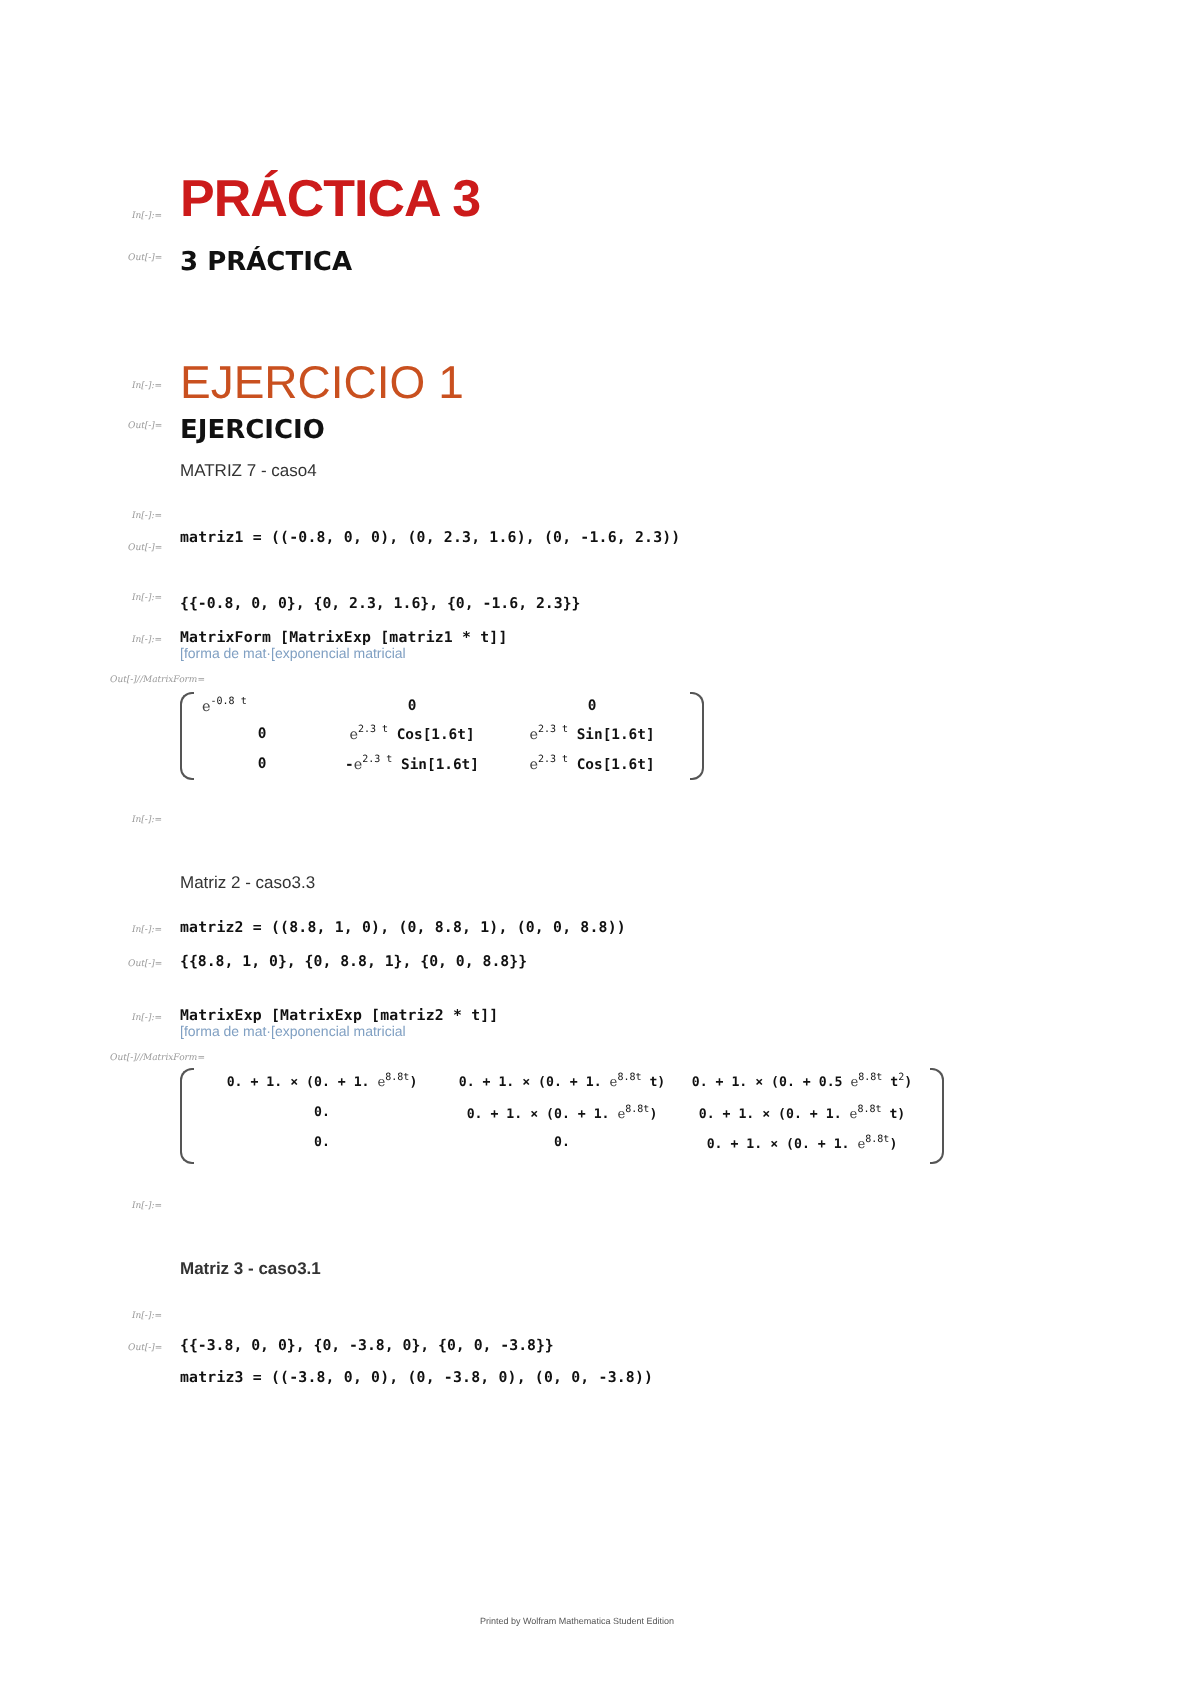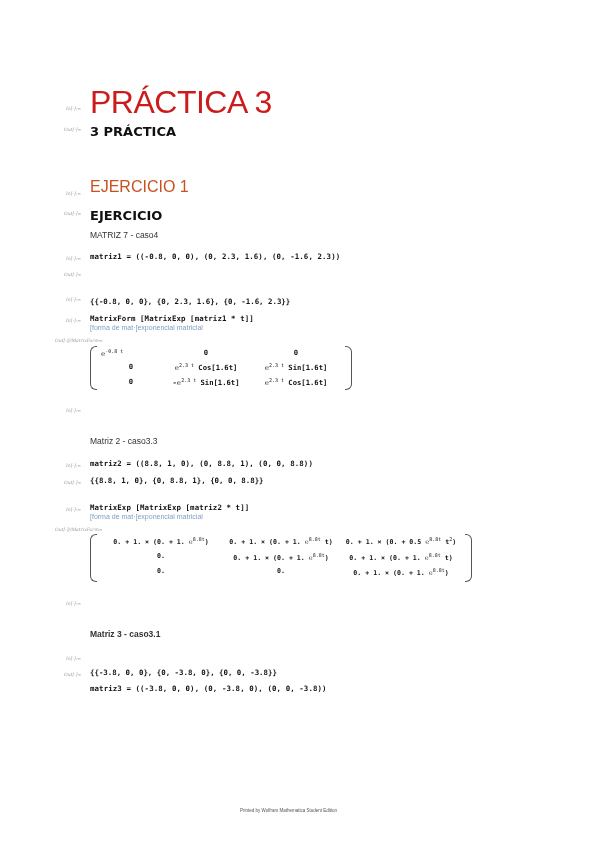--- a/index.html
+++ b/index.html
@@ -2,22 +2,22 @@
 <html><head>
 <meta charset="utf-8">
 <style>
   html, body { margin: 0; padding: 0; background: #ffffff; }
   body { width: 600px; height: 848px; position: relative; overflow: hidden;
          font-family: "DejaVu Sans", sans-serif; color: #000; }
   .abs { position: absolute; }
   .lbl { font-family: "DejaVu Serif", serif; font-style: italic; font-size: 4.5px; color: #9a9a9a; white-space: nowrap; }
   .code { font-family: "DejaVu Sans Mono", monospace; font-weight: bold; font-size: 7.4px; color: #111; white-space: nowrap; letter-spacing: 0.1px; }
   .out { font-family: "DejaVu Sans Mono", monospace; font-weight: bold; font-size: 7.4px; color: #111; white-space: nowrap; }
-  .title { font-family: "Liberation Sans", sans-serif; font-weight: normal; font-size: 32px; color: #cc1b1b; white-space: nowrap; letter-spacing: -0.5px; }
-  .section { font-family: "Liberation Sans", sans-serif; font-size: 16px; color: #c9501f; white-space: nowrap; }
+  .title { font-family: "Liberation Sans", sans-serif; font-weight: bold; font-size: 26px; color: #cc1b1b; white-space: nowrap; letter-spacing: -0.5px; }
+  .section { font-family: "Liberation Sans", sans-serif; font-size: 23px; color: #c9501f; white-space: nowrap; }
   .text { font-family: "Liberation Sans", sans-serif; font-size: 8.5px; color: #333; white-space: nowrap; }
   .small-out { font-family: "DejaVu Sans", sans-serif; font-weight: bold; font-size: 13px; color: #111; white-space: nowrap; }
   .hint { font-family: "Liberation Sans", sans-serif; font-size: 7px; color: #7f9fc2; white-space: nowrap; }
   .matrix { position: absolute; display: flex; align-items: stretch; }
   .paren { width: 6px; border: 1px solid #555; }
   .paren.l { border-right: none; border-radius: 6px 0 0 6px; }
   .paren.r { border-left: none; border-radius: 0 6px 6px 0; }
   .mgrid { display: grid; font-family: "DejaVu Sans Mono", monospace; font-size: 7.2px; font-weight: bold; color: #111; white-space: nowrap; padding: 2px 4px; row-gap: 3px; }
   .mgrid .cell { text-align: center; }
   .mgrid sup { font-size: 5px; font-weight: normal; }
@@ -32,21 +32,21 @@
 <div class="abs lbl" style="left:64px;top:127px;">Out[-]=</div>
 <div class="abs small-out" style="left:90px;top:124px;">3 PRÁCTICA</div>
 
 <div class="abs lbl" style="left:66px;top:191px;">In[-]:=</div>
 <div class="abs section" style="left:90px;top:178px;">EJERCICIO 1</div>
 <div class="abs lbl" style="left:64px;top:211px;">Out[-]=</div>
 <div class="abs small-out" style="left:90px;top:208px;">EJERCICIO</div>
 
 <div class="abs text" style="left:90px;top:230px;">MATRIZ 7 - caso4</div>
 <div class="abs lbl" style="left:66px;top:256px;">In[-]:=</div>
-<div class="abs code" style="left:90px;top:252px;">matriz1 = ((-0.8, 0, 0), (0, 2.3, 1.6), (0, -1.6, 2.3))</div>
+<div class="abs code" style="left:90px;top:264px;">matriz1 = ((-0.8, 0, 0), (0, 2.3, 1.6), (0, -1.6, 2.3))</div>
 <div class="abs lbl" style="left:64px;top:272px;">Out[-]=</div>
 <div class="abs out" style="left:90px;top:268px;margin-top:29px;">{{-0.8, 0, 0}, {0, 2.3, 1.6}, {0, -1.6, 2.3}}</div>
 <div class="abs lbl" style="left:66px;top:297px;">In[-]:=</div>
 
 <div class="abs lbl" style="left:66px;top:318px;">In[-]:=</div>
 <div class="abs code" style="left:90px;top:314px;text-align:center;">MatrixForm [MatrixExp [matriz1 * t]]</div>
 <div class="abs hint" style="left:90px;top:324px;">[forma de mat·[exponencial matricial</div>
 <div class="abs lbl" style="left:55px;top:338px;">Out[-]//MatrixForm=</div>
 
 <div class="matrix" style="left:90px;top:346px;height:44px;">

